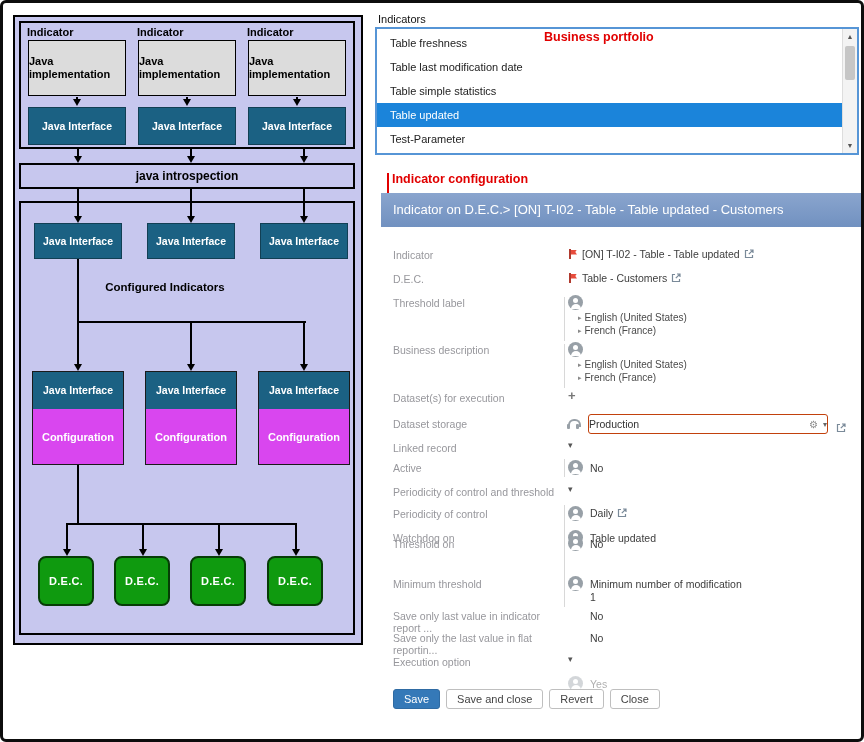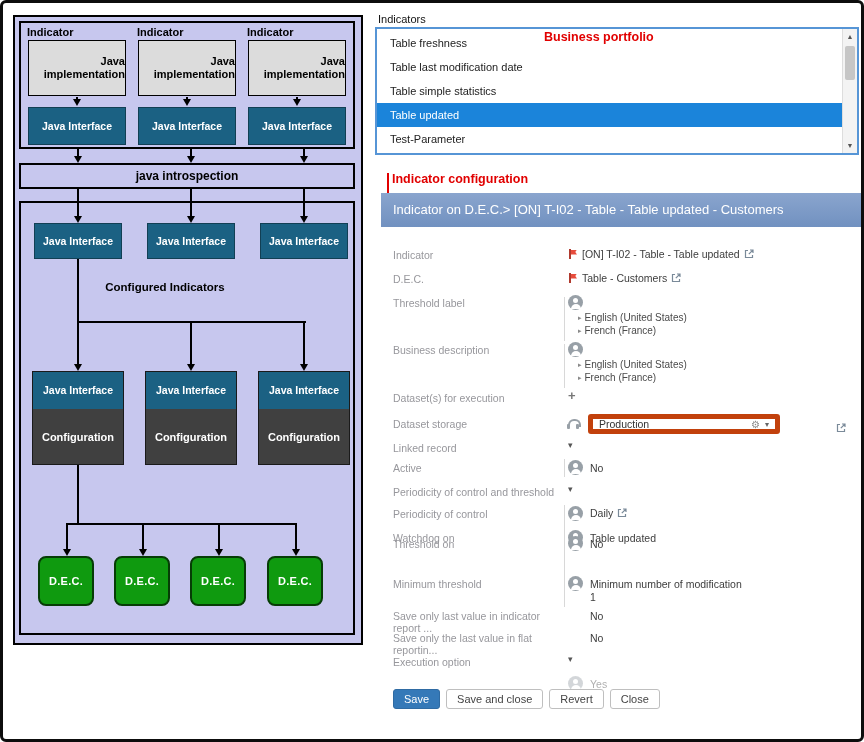--- a/index.html
+++ b/index.html
@@ -5,28 +5,28 @@
   html,body{margin:0;padding:0;background:#fff;}
   body{width:864px;height:742px;position:relative;font-family:"Liberation Sans",sans-serif;}
   .frame{position:absolute;inset:0;border:3px solid #0d0d0d;border-radius:6px;background:#fff;overflow:hidden;}
 
   
   .dgm{position:absolute;left:10px;top:12px;width:350px;height:630px;background:#c7c7ee;border:2px solid #000;box-sizing:border-box;}
   .dbox{position:absolute;box-sizing:border-box;border:2px solid #000;background:#c7c7ee;}
   .topbox{left:4px;top:4px;width:336px;height:128px;display:flex;justify-content:space-between;padding:2px 4px;}
   .dcol{width:104px;display:flex;flex-direction:column;align-items:center;}
   .ind-lbl{align-self:flex-start;font-weight:bold;font-size:11px;margin:1px 0 2px 2px;color:#000;}
-  .graybox{width:98px;height:56px;background:#dcdcdc;border:1px solid #000;display:flex;align-items:center;justify-content:center;text-align:right;font-weight:bold;font-size:11px;line-height:1.2;box-sizing:border-box;}
+  .graybox{width:98px;height:56px;background:#dcdcdc;border:1px solid #000;display:flex;align-items:center;justify-content:center;text-align:left;font-weight:bold;font-size:11px;line-height:1.2;box-sizing:border-box;}
   .bluebox{width:98px;height:38px;background:#1b6183;border:1px solid #123f54;color:#fff;display:flex;align-items:center;justify-content:center;text-align:center;font-weight:bold;font-size:10.5px;line-height:1.2;box-sizing:border-box;}
   .band{left:4px;top:146px;width:336px;height:26px;display:flex;align-items:center;justify-content:center;font-weight:bold;font-size:12px;}
   .bigbox{left:4px;top:184px;width:336px;height:434px;}
   .ifbox{position:absolute;width:88px;height:36px;background:#1b6183;border:1px solid #123f54;color:#fff;display:flex;align-items:center;justify-content:center;text-align:center;font-weight:bold;font-size:10.5px;line-height:1.2;box-sizing:border-box;}
   .combo3{position:absolute;width:92px;height:94px;border:1px solid #1a1a1a;box-sizing:border-box;}
   .combo3 .cif{height:37px;background:#1b6183;color:#fff;display:flex;align-items:center;justify-content:center;text-align:center;font-weight:bold;font-size:10.5px;line-height:1.2;}
-  .combo3 .ccfg{height:55px;background:#404040;color:#fff;display:flex;align-items:center;justify-content:center;font-weight:bold;font-size:11px;}
+  .combo3 .ccfg{height:55px;background:#d946ef;color:#fff;display:flex;align-items:center;justify-content:center;font-weight:bold;font-size:11px;}
   .greenbox{position:absolute;width:56px;height:50px;background:#0f9a0f;border:2px solid #063d06;border-radius:8px;color:#fff;display:flex;align-items:center;justify-content:center;font-weight:bold;font-size:11px;box-sizing:border-box;letter-spacing:.3px;}
   .cfg-ind{position:absolute;font-weight:bold;font-size:11.5px;text-align:center;}
   .vline{position:absolute;width:2px;background:#000;}
   .hline{position:absolute;height:2px;background:#000;}
   .varrow{position:relative;width:2px;background:#000;}
   .varrow.abs{position:absolute;}
   .varrow::after{content:"";position:absolute;bottom:-7px;left:-3px;border-left:4px solid transparent;border-right:4px solid transparent;border-top:7px solid #000;}
 
   
   .pcaption{position:absolute;left:375px;top:10px;font-size:11px;color:#111;}
@@ -56,21 +56,21 @@
   .tri{color:#8a8a8a;font-size:7px;margin-right:3px;vertical-align:1px;}
   .chev{position:absolute;left:187px;top:-2px;font-size:9px;color:#555;}
   .plus{position:absolute;left:187px;top:-4px;font-size:13px;color:#777;font-weight:bold;}
   .vsep{position:absolute;left:183px;width:1px;background:#d8d8d8;}
   .flagicon{position:relative;display:inline-block;width:10px;height:10px;flex:0 0 10px;}
   .flagicon::before{content:"";position:absolute;left:1px;top:0;width:1.5px;height:10px;background:#b03a2e;}
   .flagicon::after{content:"";position:absolute;left:3px;top:.5px;width:6px;height:5px;background:#e74c3c;clip-path:polygon(0 0,100% 0,72% 50%,100% 100%,0 100%);}
   .headset{position:absolute;left:186px;top:-1px;width:14px;height:14px;}
   .headset::before{content:"";position:absolute;top:2px;left:1px;width:9px;height:6px;border:2px solid #98a0a7;border-bottom:none;border-radius:6px 6px 0 0;}
   .headset::after{content:"";position:absolute;top:7px;left:0;width:3px;height:5px;background:#98a0a7;border-radius:1px;box-shadow:9px 0 0 #98a0a7;}
-  .selectbox{position:absolute;left:207px;top:-4px;width:192px;height:20px;border:5px solid #c2410c;border-radius:3px;background:#fff;display:flex;align-items:center;justify-content:space-between;padding:0 6px;box-sizing:border-box;font-size:10.5px;color:#333;}
+  .selectbox{position:absolute;left:207px;top:-4px;width:240px;height:20px;border:1px solid #c2410c;border-radius:3px;background:#fff;display:flex;align-items:center;justify-content:space-between;padding:0 0;box-sizing:border-box;font-size:10.5px;color:#333;}
   .selicons{display:flex;align-items:center;gap:5px;color:#8a8a8a;}
   .gear{font-size:10px;}
   .caret{font-size:8px;color:#666;}
   .extpos{position:absolute;left:455px;top:1px;}
   .btnrow{position:absolute;left:12px;top:496px;display:flex;gap:6px;}
   .btn{font-family:"Liberation Sans",sans-serif;font-size:11px;padding:3px 10px;border-radius:3px;border:1px solid #bfbfbf;background:#fff;color:#444;cursor:pointer;}
   .btn.primary{background:#3579b8;border-color:#2f6ba3;color:#fff;}
   .faded{opacity:.42;}
 </style>
 </head>

